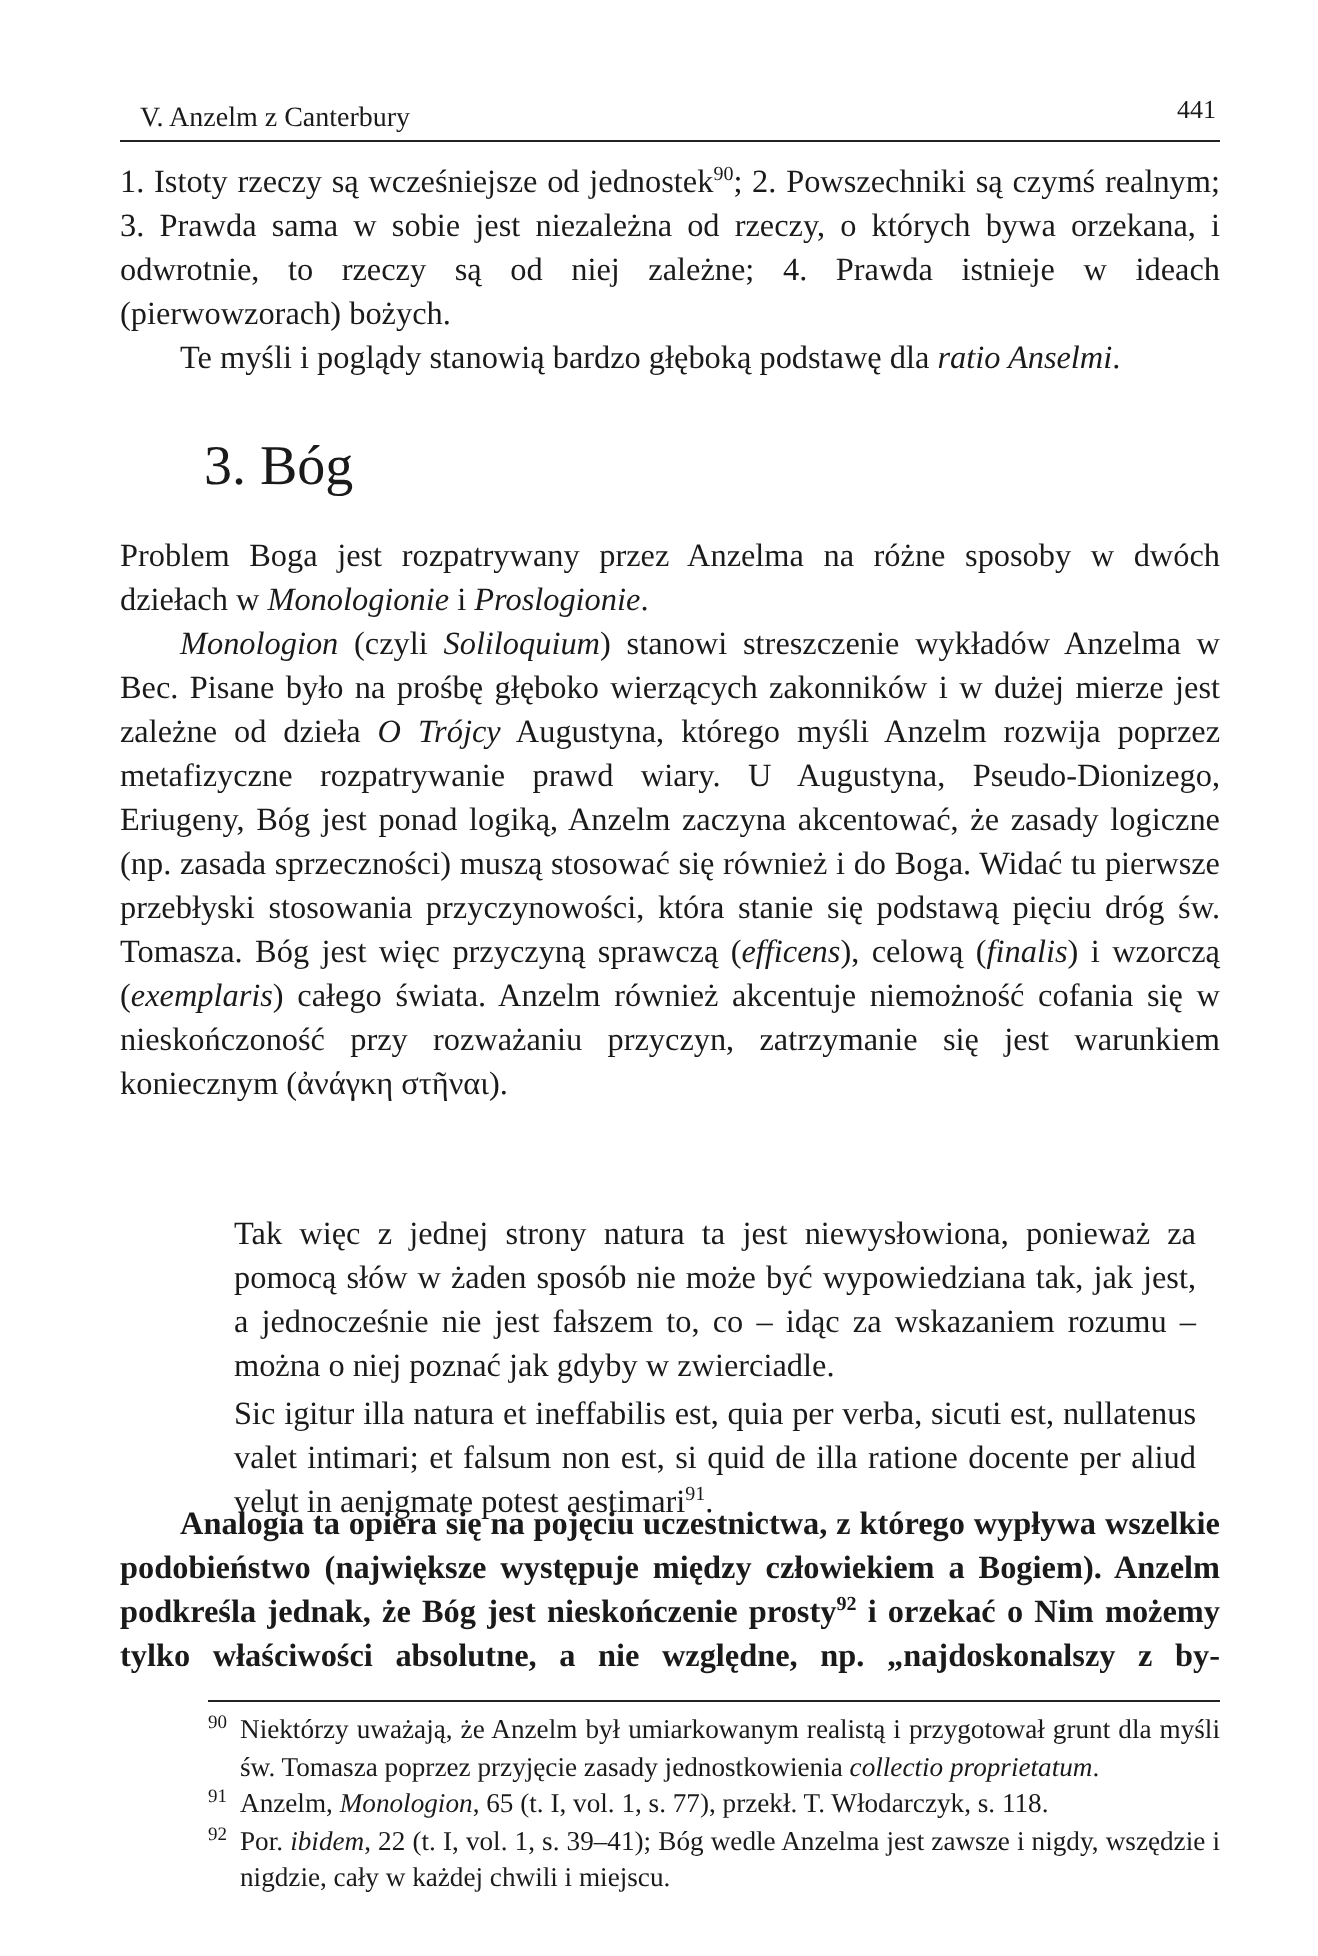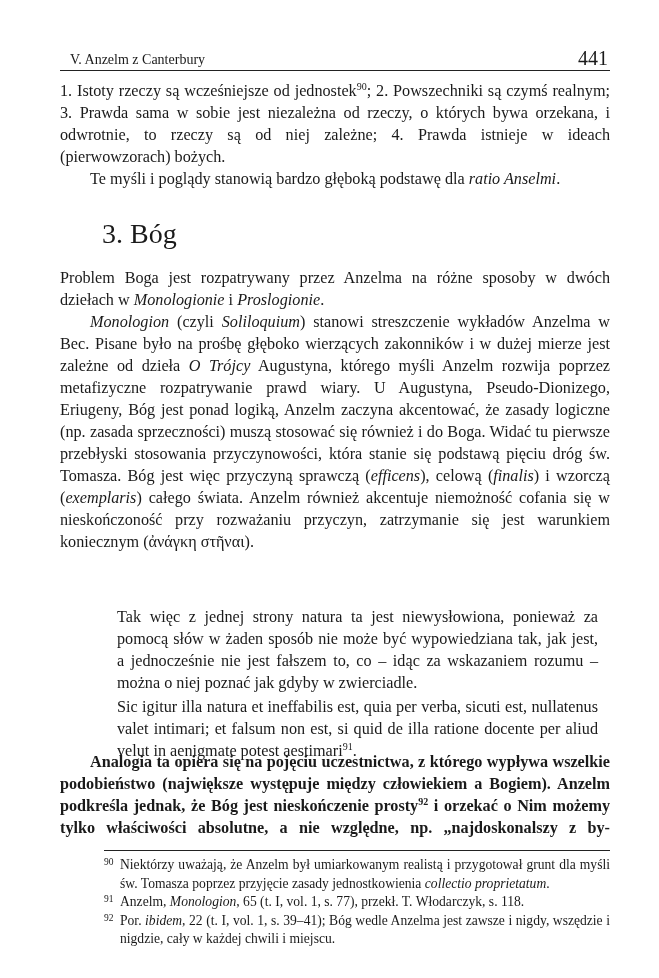--- a/index.html
+++ b/index.html
@@ -10,21 +10,21 @@
       color: #1a1a1a;
       position: relative;
     }
     .page { position: absolute; left: 60px; top: 0; width: 550px; }
     .running-head {
       position: absolute; top: 46px; left: 0; width: 550px;
       height: 24px; border-bottom: 1.5px solid #222;
       font-size: 14px;
     }
     .running-head .title { position: absolute; left: 10px; top: 6px; }
-    .running-head .pageno { position: absolute; right: 2px; top: 1px; font-size: 20px; text-align: right; }
+    .running-head .pageno { position: absolute; right: 2px; top: 1px; font-size: 13px; text-align: right; }
     .body-text {
       position: absolute; left: 0; width: 550px;
       font-size: 16.2px; line-height: 22px; text-align: justify;
     }
     .body-text p { margin: 0; }
     .indent { text-indent: 30px; }
     .last-line-justify { text-align-last: justify; font-weight: bold; }
     .block1 { top: 80px; }
     .chapter-title {
       position: absolute; top: 212px; left: 42px;

